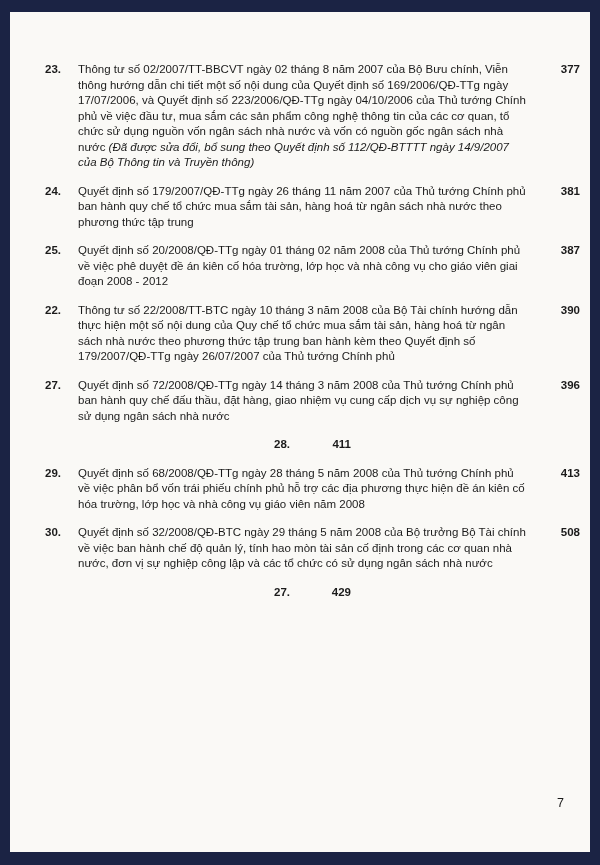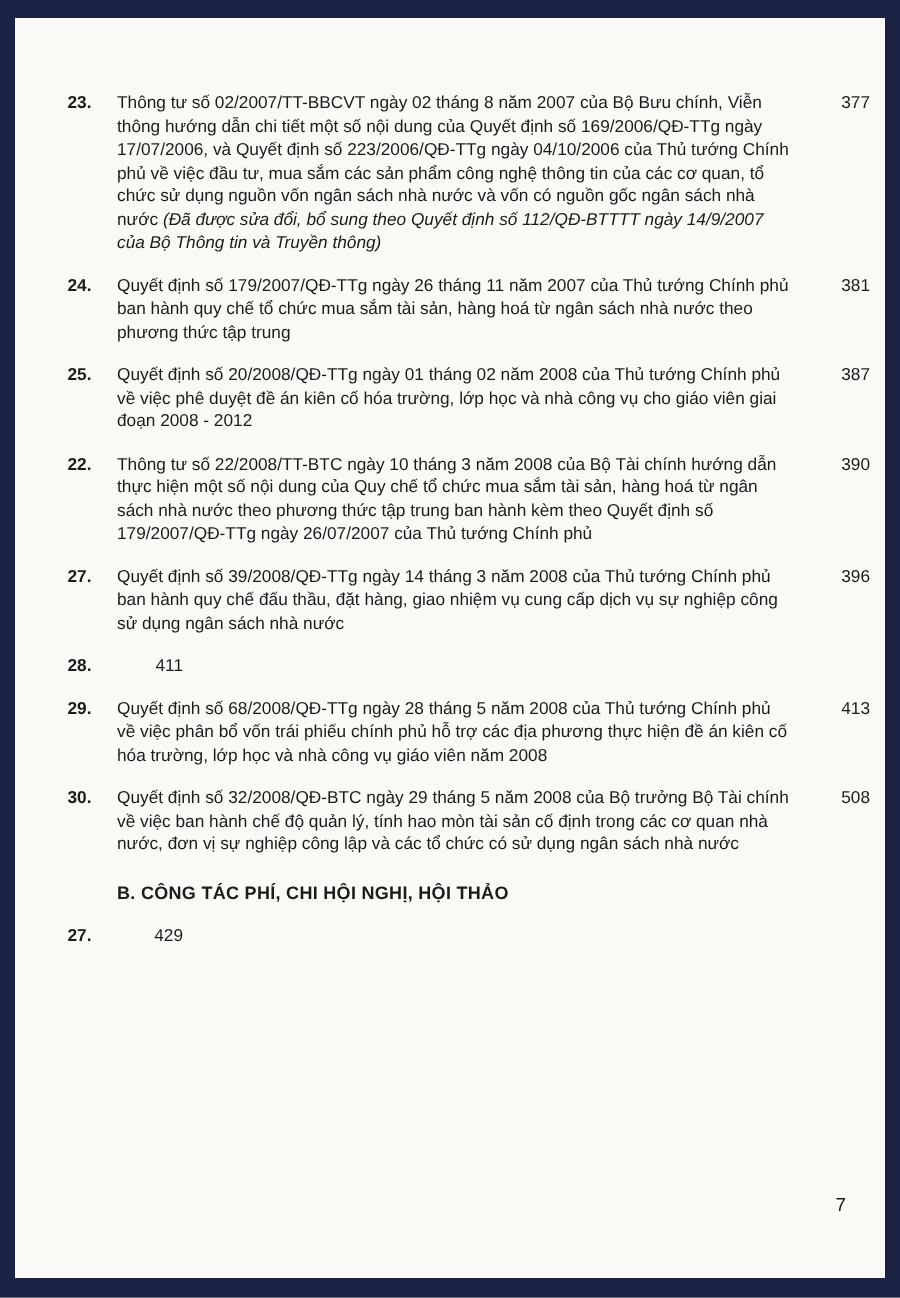--- a/index.html
+++ b/index.html
@@ -22,37 +22,38 @@
     padding: 50px 10px 30px 35px;
     color: #1b1b1b;
     overflow: hidden;
   }
   .toc-item {
     display: flex;
     align-items: flex-start;
     margin-bottom: 13px;
     font-size: 11.5px;
     line-height: 15.5px;
+    justify-content: center;
   }
   .num {
     flex: none;
     width: 33px;
     font-weight: bold;
   }
   .entry-body {
     flex: 1;
     padding-right: 10px;
   }
   .entry-body b { font-weight: normal; }
   .entry-body i { font-style: italic; }
   .pg {
     flex: none;
     width: 44px;
     text-align: right;
-    font-weight: normal;
+    font-weight: bold;
   }
   .section-header {
     font-size: 12px;
     font-weight: bold;
     margin: 16px 0 15px 33px;
     letter-spacing: 0.2px;
   }
   .folio {
     position: absolute;
     right: 26px;
@@ -88,42 +89,41 @@
       </div>
 
       <div class="toc-item">
         <span class="num">22.</span>
         <span class="entry-body"><b>Thông tư số 22/2008/TT-BTC ngày 10 tháng 3 năm 2008</b> <span>của Bộ Tài chính hướng dẫn thực hiện một số nội dung của Quy chế tổ chức mua sắm tài sản, hàng hoá từ ngân sách nhà nước theo phương thức tập trung ban hành kèm theo Quyết định số 179/2007/QĐ-TTg ngày 26/07/2007 của Thủ tướng Chính phủ</span></span>
         <span class="pg">390</span>
       </div>
 
       <div class="toc-item">
         <span class="num">27.</span>
-        <span class="entry-body"><b>Quyết định số 39/2008/QĐ-TTg ngày 14 tháng 3 năm 2008</b> <span>của Thủ tướng Chính phủ ban hành quy chế đấu thầu, đặt hàng, giao nhiệm vụ cung cấp dịch vụ sự nghiệp công sử dụng ngân sách nhà nước</span></span>
+        <span class="entry-body"><b>Quyết định số 72/2008/QĐ-TTg ngày 14 tháng 3 năm 2008</b> <span>của Thủ tướng Chính phủ ban hành quy chế đấu thầu, đặt hàng, giao nhiệm vụ cung cấp dịch vụ sự nghiệp công sử dụng ngân sách nhà nước</span></span>
         <span class="pg">396</span>
       </div>
 
       <div class="toc-item">
         <span class="num">28.</span>
         <span class="pg">411</span>
       </div>
 
       <div class="toc-item">
         <span class="num">29.</span>
         <span class="entry-body"><b>Quyết định số 68/2008/QĐ-TTg ngày 28 tháng 5 năm 2008</b> <span>của Thủ tướng Chính phủ về việc phân bổ vốn trái phiếu chính phủ hỗ trợ các địa phương thực hiện đề án kiên cố hóa trường, lớp học và nhà công vụ giáo viên năm 2008</span></span>
         <span class="pg">413</span>
       </div>
 
       <div class="toc-item">
         <span class="num">30.</span>
         <span class="entry-body"><b>Quyết định số 32/2008/QĐ-BTC ngày 29 tháng 5 năm 2008</b> <span>của Bộ trưởng Bộ Tài chính về việc ban hành chế độ quản lý, tính hao mòn tài sản cố định trong các cơ quan nhà nước, đơn vị sự nghiệp công lập và các tổ chức có sử dụng ngân sách nhà nước</span></span>
         <span class="pg">508</span>
       </div>
 
-      <div class="section-header">B. CÔNG TÁC PHÍ, CHI HỘI NGHỊ, HỘI THẢO</div>
 
       <div class="toc-item">
         <span class="num">27.</span>
         <span class="pg">429</span>
       </div>
 
     </div>
 
     <div class="folio">7</div>
 

